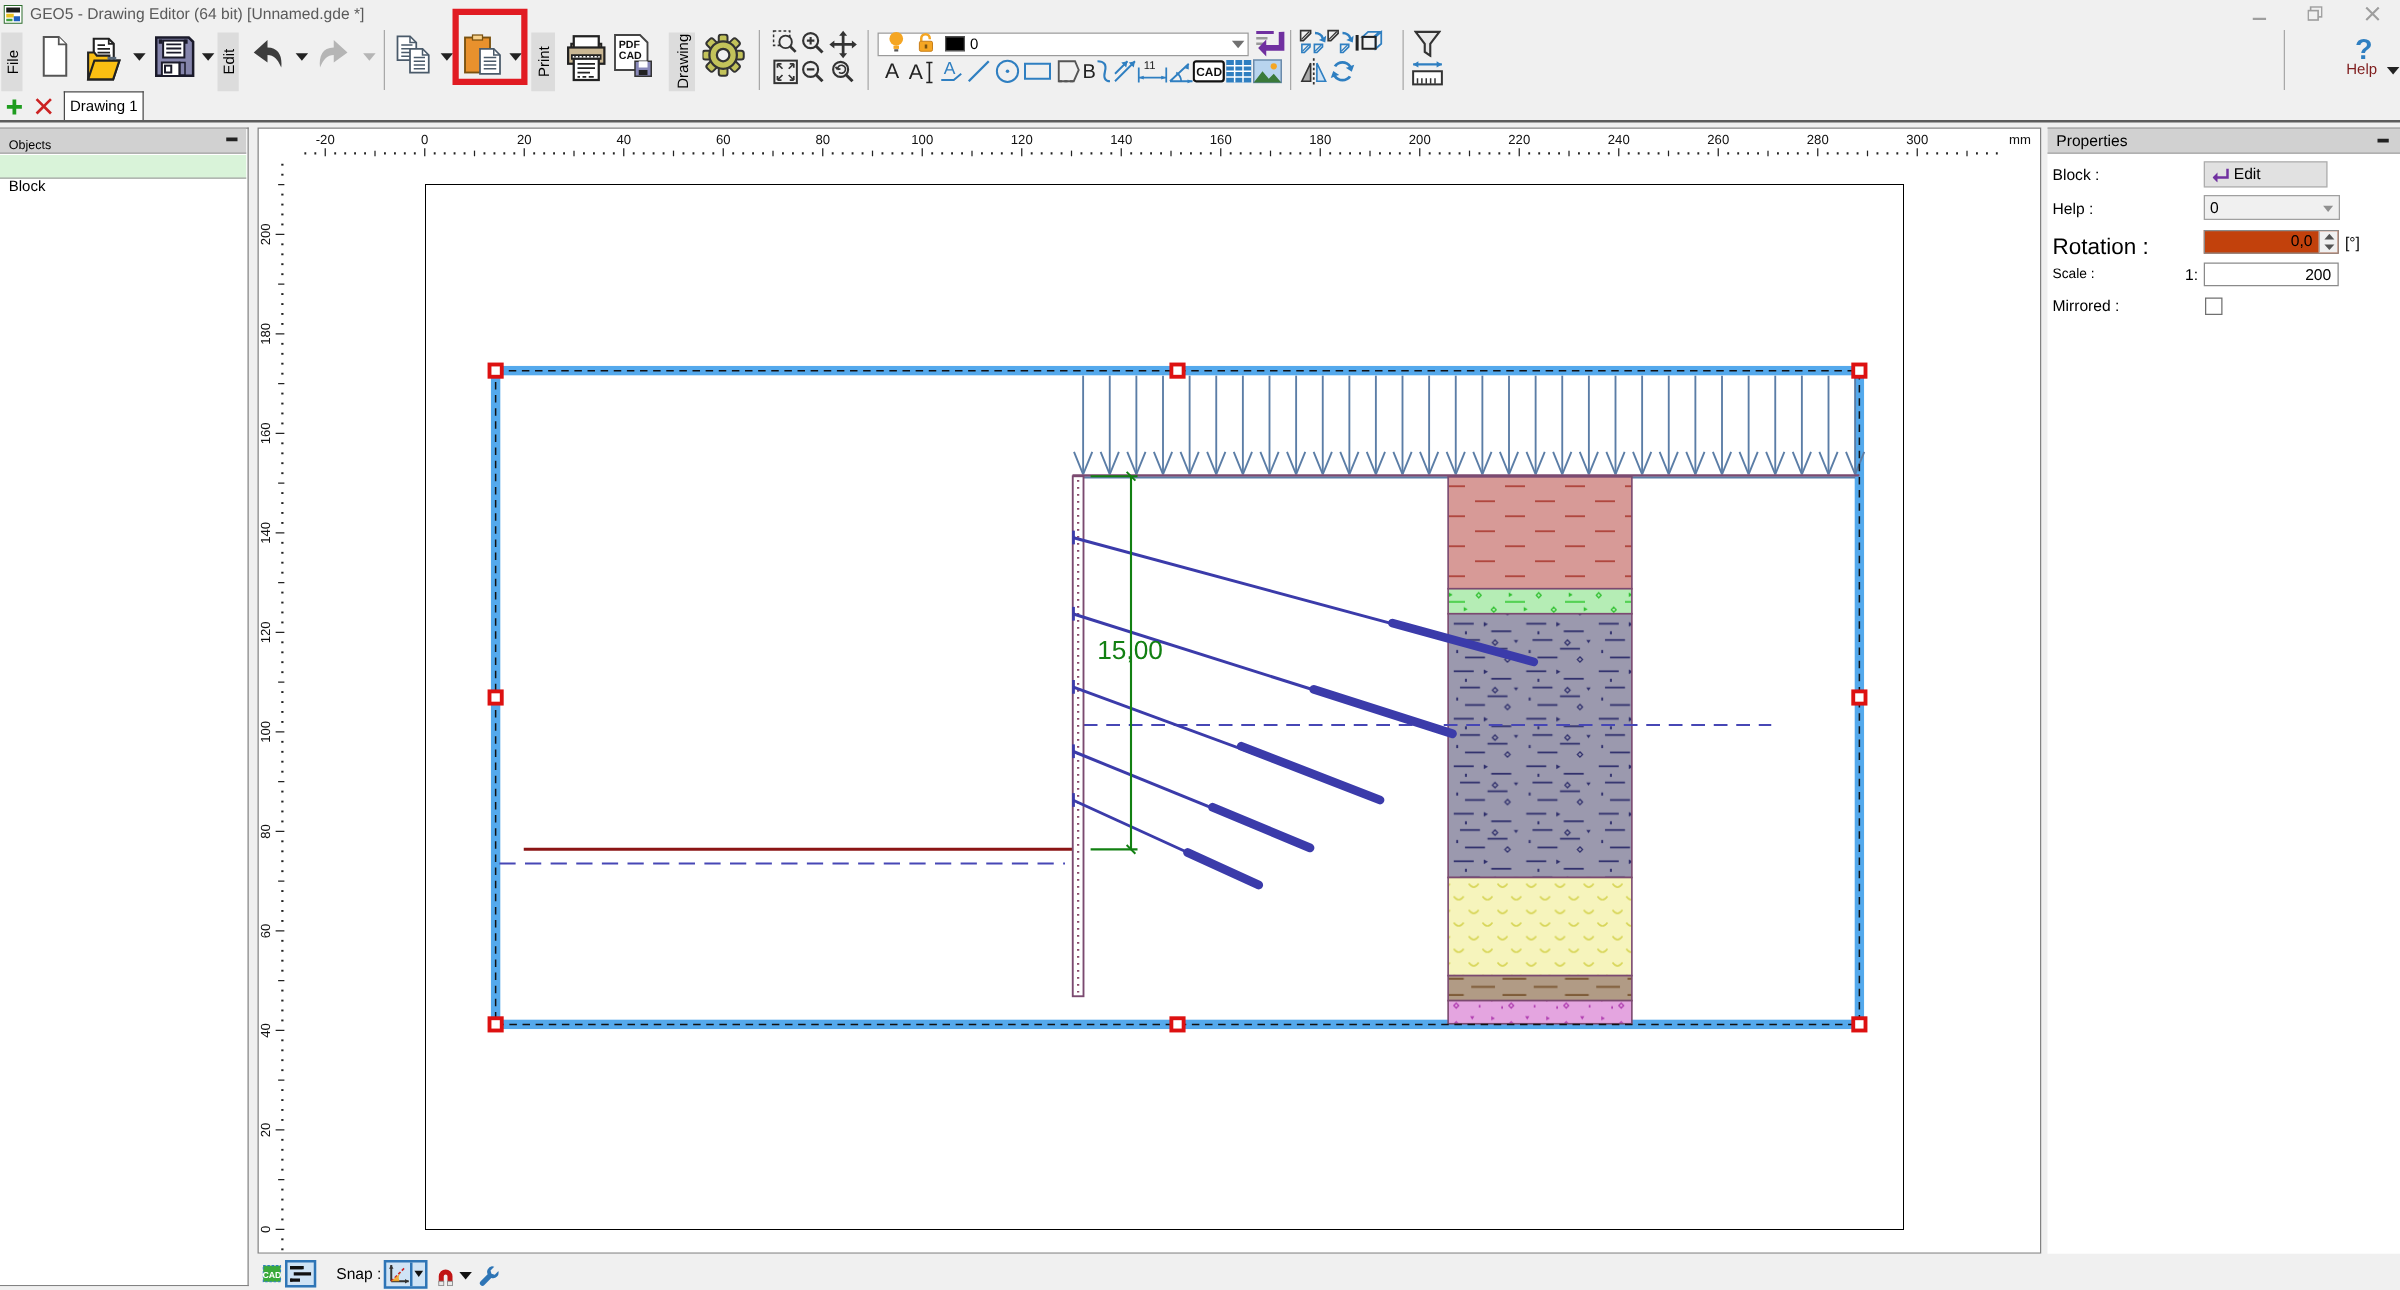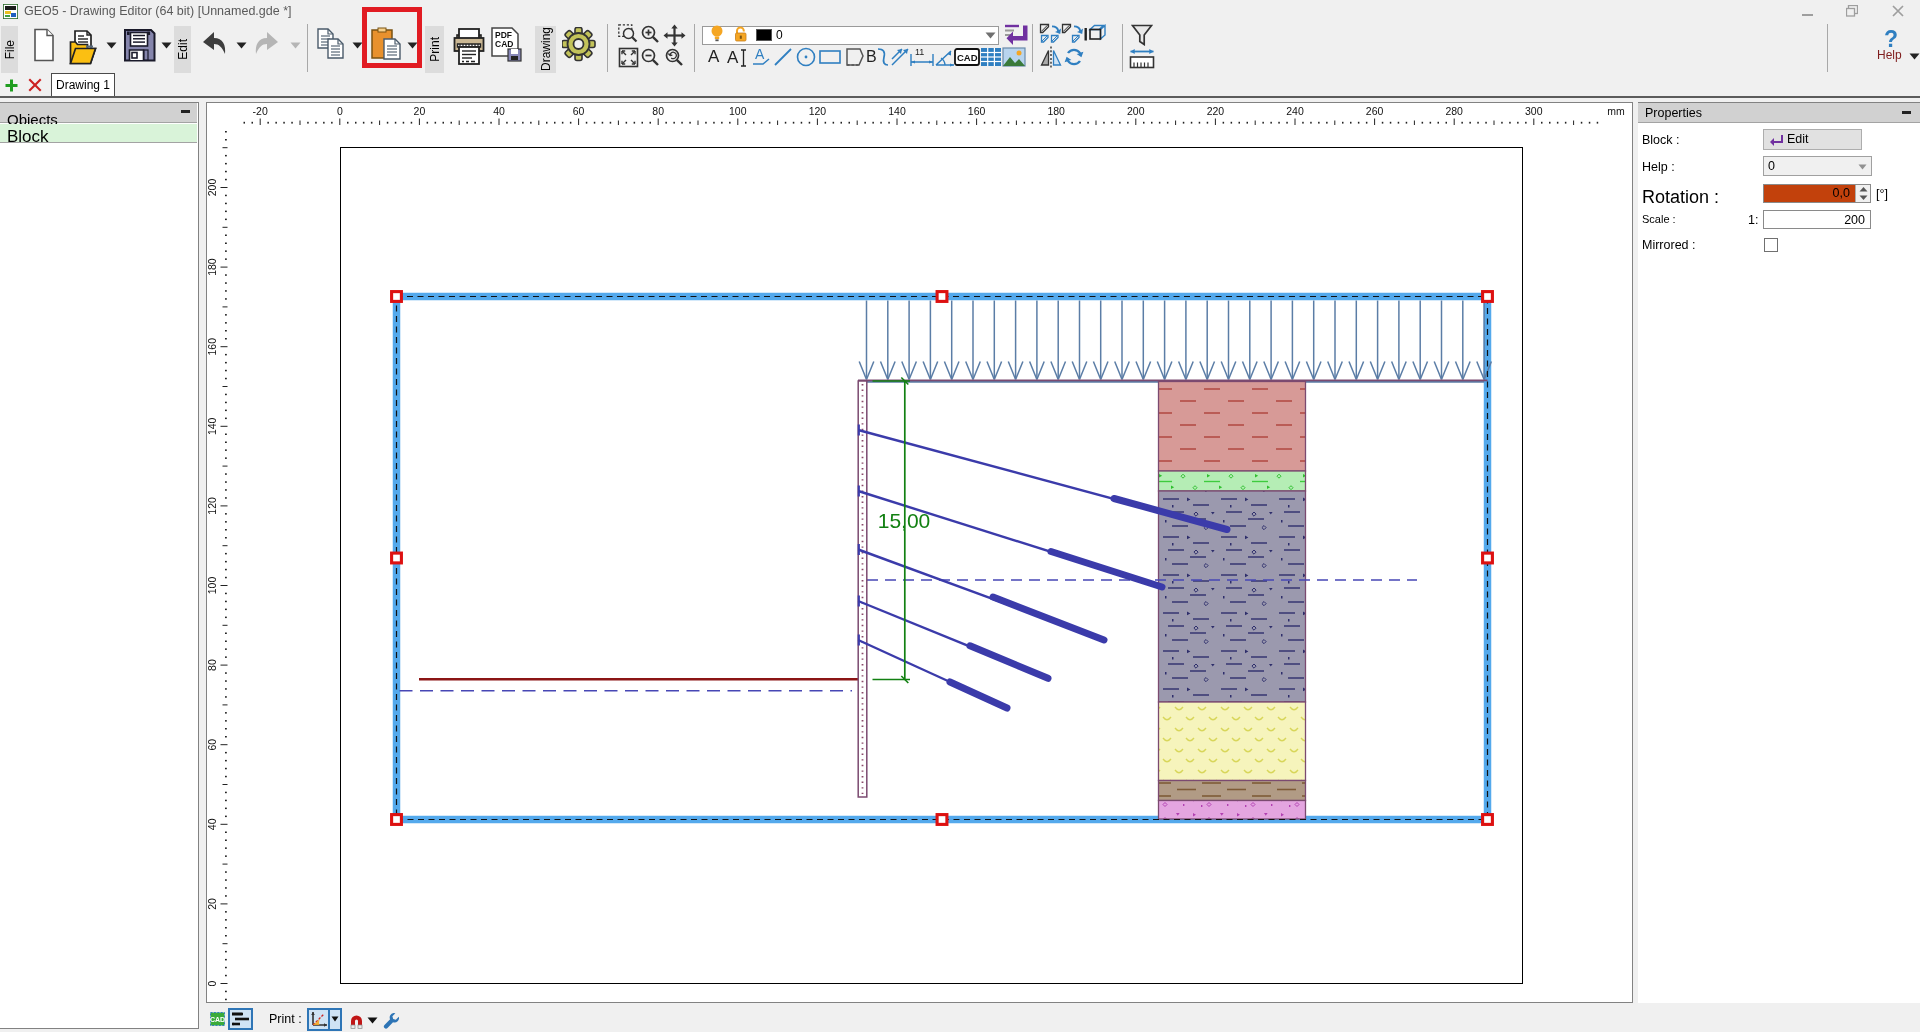--- a/index.html
+++ b/index.html
@@ -309,25 +309,25 @@
       <path d="M6 1.5 h3 v4.5 h4.5 v3 h-4.5 v4.5 h-3 v-4.5 h-4.5 v-3 h4.5 z" fill="#1f9d1f"></path>
     </svg>
     <svg class="abs" style="left:28px;top:4px" width="14" height="14" viewBox="0 0 14 14">
       <path d="M2 0.5 L7 5.5 L12 0.5 L13.5 2 L8.5 7 L13.5 12 L12 13.5 L7 8.5 L2 13.5 L0.5 12 L5.5 7 L0.5 2 Z" fill="#cc2222"></path>
     </svg>
     <div class="abs" style="left:51px;top:-1.5px;width:64px;height:23.5px;background:#fff;border:1px solid #4a4a4a;border-bottom:none;display:flex;align-items:center;justify-content:center;font-size:12px;color:#000">Drawing 1</div>
   </div>
 <div class="abs" style="left:0;top:96px;width:1920px;height:1.5px;background:#5c5c5c"></div>
 <div class="abs" style="left:0;top:102px;width:199px;height:927px;background:#fff;border:1px solid #828282;border-left:none">
     <div class="abs" style="left:0;top:0;width:197px;height:19.5px;background:#d1d1d1;border-bottom:1px solid #a3a3a3">
-      <span style="position:absolute;left:7px;top:8px;font-size:15px;color:#000">Objects</span>
+      <span style="position:absolute;left:7px;top:8px;font-size:10px;color:#000">Objects</span>
       <div style="position:absolute;right:7px;top:7px;width:9px;height:3px;background:#222"></div>
     </div>
     <div class="abs" style="left:0;top:20.5px;width:197px;height:19.5px;background:#d9f3d9;border-bottom:1px solid #a3a3a3">
-      <span style="position:absolute;left:7px;top:3px;font-size:17px;color:#000">Block</span>
+      <span style="position:absolute;left:7px;top:18px;font-size:12px;color:#000">Block</span>
     </div>
   </div>
 <div class="abs" style="left:206px;top:102px;width:1427px;height:901px;background:#fff;border:1px solid #828282"></div>
 <svg style="position:absolute;left:0px;top:0px" width="1920" height="1032" viewBox="0 0 1920 1032" class="abs">
     <rect x="243.5" y="121.8" width="1.5" height="1.8" fill="#222"></rect>
     <rect x="251.5" y="121.8" width="1.5" height="1.8" fill="#222"></rect>
     <line x1="260.2" y1="118.5" x2="260.2" y2="125" stroke="#222" stroke-width="1"></line>
     <text x="260.2" y="115" font-size="10.5" fill="#111" text-anchor="middle">-20</text>
     <rect x="267.4" y="121.8" width="1.5" height="1.8" fill="#222"></rect>
     <rect x="275.4" y="121.8" width="1.5" height="1.8" fill="#222"></rect>
@@ -870,21 +870,21 @@
   </svg>
 <div class="abs" style="left:228px;top:1008px;width:25px;height:22px;background:#cfe3f5;border:2px solid #2e75b6">
     <svg style="position:absolute;left:2px;top:2px" width="17" height="14" viewBox="0 0 17 14">
       <path d="M0 2 h10 M0 2 m0 0" stroke="#111" stroke-width="2.6"></path>
       <line x1="0" y1="2" x2="11" y2="2" stroke="#111" stroke-width="2.6"></line>
       <line x1="3" y1="7" x2="17" y2="7" stroke="#111" stroke-width="2.6"></line>
       <line x1="0" y1="12" x2="8" y2="12" stroke="#111" stroke-width="2.6"></line>
       <circle cx="1.2" cy="12" r="1.3" fill="#111"></circle>
     </svg>
   </div>
-<span class="abs" style="left:269px;top:1012px;font-size:12.5px;color:#000">Print :</span>
+<span class="abs" style="left:269px;top:1012px;font-size:12.5px;color:#000">Snap :</span>
 <div class="abs" style="left:307px;top:1008px;width:35px;height:23px;background:#cfe3f5;border:2px solid #2e75b6">
     <svg style="position:absolute;left:1px;top:1px" width="19" height="17" viewBox="0 0 19 17">
       <path d="M3 14 L3 1 M3 14 L17 14" stroke="#333" stroke-width="1.6"></path>
       <path d="M3 1 l-1.8 3 h3.6 z M17 14 l-3 -1.8 v3.6 z" fill="#333"></path>
       <path d="M3 14 L14 3" stroke="#cc2222" stroke-width="1.3" stroke-dasharray="2.5 1.5"></path>
       <path d="M3 14 L12 6 A7 7 0 0 0 9.5 14 z" fill="#f5a623" opacity="0.9"></path>
     </svg>
     <div style="position:absolute;right:0;top:0;width:12px;height:19px;border-left:2px solid #2e75b6">
       <svg style="position:absolute;left:1px;top:6px" width="8" height="6" viewBox="0 0 8 6">
         <path d="M0.5 0.5 h7 l-3.5 5 z" fill="#111"></path>

